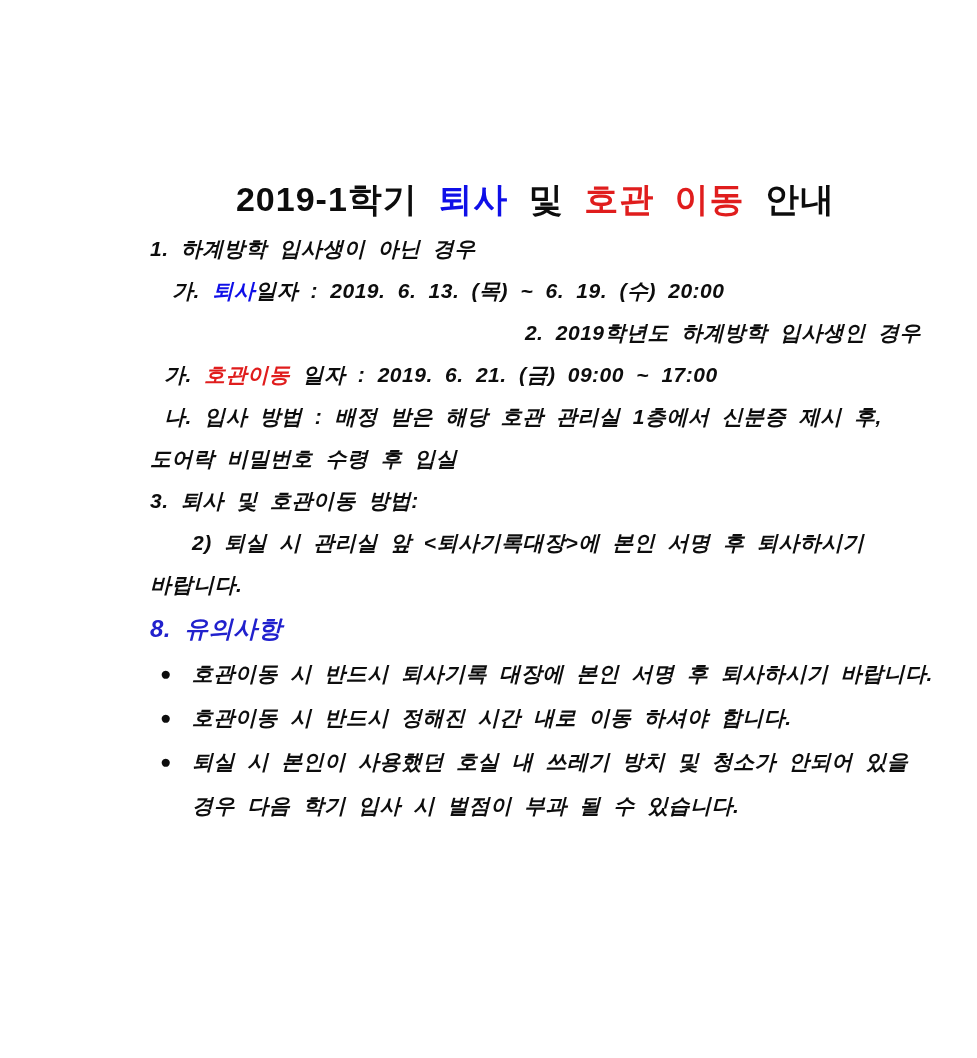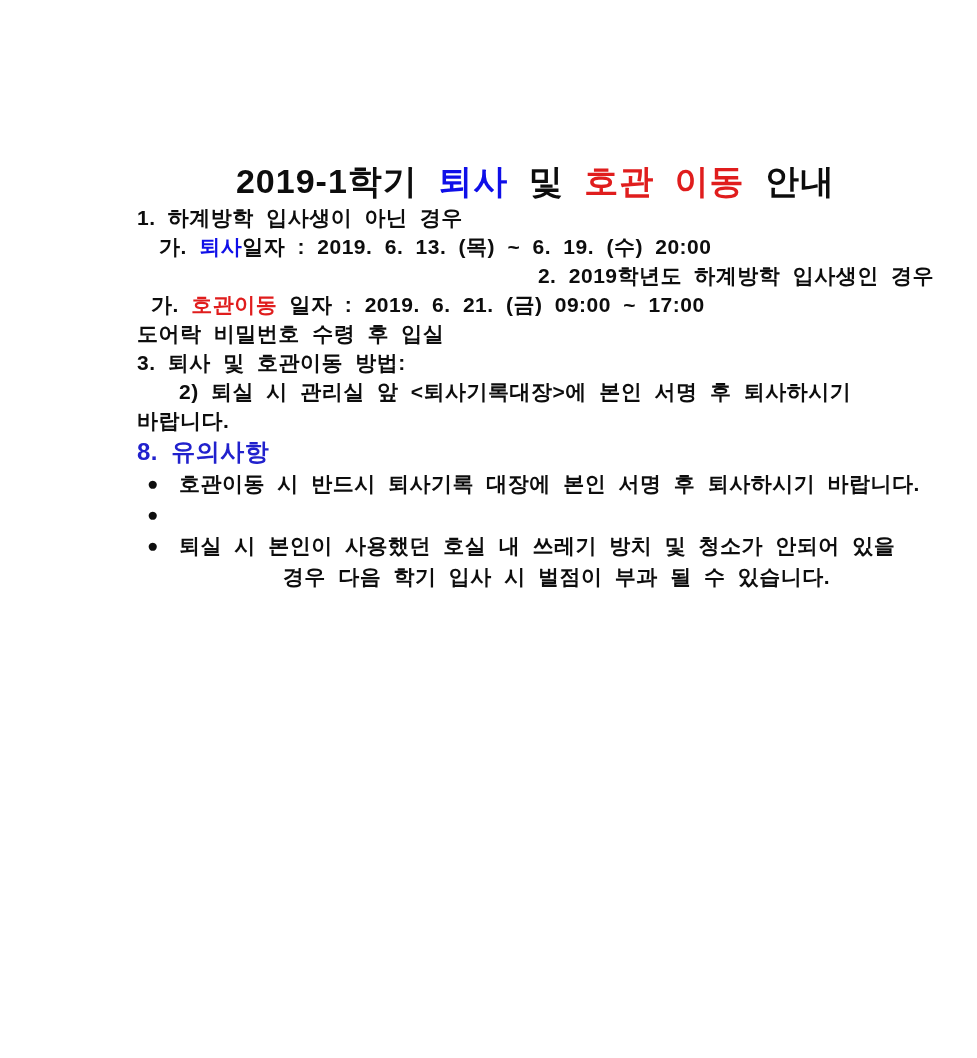--- a/index.html
+++ b/index.html
@@ -12,40 +12,41 @@
     height: 1058px;
     overflow: hidden;
     font-family: "Liberation Sans", "DejaVu Sans", sans-serif;
     font-weight: bold;
     color: var(--text, #0d0d0d);
   }
   .doc {
     box-sizing: border-box;
     width: 977px;
     height: 1058px;
-    padding: 0 40px 0 134px;
+    padding: 18px 40px 0 134px;
     background: var(--page_bg, #ffffff);
   }
   .title {
     margin: 0;
     padding-top: 160px;
     font-size: 34px;
     line-height: 42px;
     text-align: center;
     letter-spacing: 1px;
     word-spacing: 10px;
     white-space: pre;
   }
   p.line {
-    margin: 3px;
+    margin: 16px;
     font-size: 21px;
     line-height: 26px;
     letter-spacing: 0.5px;
     word-spacing: 6px;
     white-space: pre;
+    font-style: italic;
   }
   .c-blue   { color: var(--accent_blue, #0f0fe8); }
   .c-red    { color: var(--accent_red, #e01d1d); }
   .c-hblue  { color: var(--heading_blue, #2121cd); }
 
   .s1h { margin-top: 36px; }
   .s1a { margin-top: 6px;  padding-left: 22px; }
   .s2h { margin-top: 26px; text-align: right; }
   .s2a { margin-top: 14px; padding-left: 14px; }
   .s2b { margin-top: 12px; padding-left: 14px; }
@@ -54,40 +55,41 @@
   .s3a { margin-top: 6px;  padding-left: 42px; }
   .s3b { margin-top: 11px; }
   .s3c { margin-top: 7px;  padding-left: 42px; }
   .s3d { margin-top: 15px; }
   .s4h { margin-top: 46px; font-size: 24px !important; line-height: 30px !important; }
   .bullet-line { display: flex; align-items: flex-start; padding-left: 10px; }
   .bullet-line .glyph { width: 32px; flex: 0 0 32px; font-size: 19px; }
   .b1 { margin-top: 20px; line-height: 28px !important; }
   .b2 { margin-top: 14px; line-height: 28px !important; }
   .b3 { margin-top: 15px; line-height: 28px !important; }
-  .b3b { margin-top: 15px; padding-left: 42px; line-height: 28px !important; text-align: center; }
+  .b3b { margin-top: 15px; padding-left: 42px; line-height: 28px !important; }
 </style>
 </head>
 <body>
 
 <div class="doc">
 
   <h1 class="title"><span>2019-1학기 </span><span class="c-blue">퇴사</span><span> 및 </span><span class="c-red">호관 이동</span><span> 안내</span></h1>
 
   <p class="line s1h">1. 하계방학 입사생이 아닌 경우</p>
   <p class="line s1a"><span>가. </span><span class="c-blue">퇴사</span><span>일자 : 2019. 6. 13. (목) ~ 6. 19. (수) 20:00</span></p>
 
   <p class="line s2h">2. 2019학년도 하계방학 입사생인 경우</p>
   <p class="line s2a"><span>가. </span><span class="c-red">호관이동</span><span> 일자 : 2019. 6. 21. (금) 09:00 ~ 17:00</span></p>
+  <p class="line s2b">나. 입사 방법 : 배정 받은 해당 호관 관리실 1층에서 신분증 제시 후,</p>
   <p class="line s2c">도어락 비밀번호 수령 후 입실</p>
 
   <p class="line s3h">3. 퇴사 및 호관이동 방법:</p>
   <p class="line s3c">2) 퇴실 시 관리실 앞 &lt;퇴사기록대장&gt;에 본인 서명 후 퇴사하시기</p>
   <p class="line s3d">바랍니다.</p>
 
   <p class="line s4h c-hblue">8. 유의사항</p>
 
   <p class="line bullet-line b1"><span class="glyph">●</span><span>호관이동 시 반드시 퇴사기록 대장에 본인 서명 후 퇴사하시기 바랍니다.</span></p>
-  <p class="line bullet-line b2"><span class="glyph">●</span></p>
+  <p class="line bullet-line b2"><span class="glyph">●</span><span>호관이동 시 반드시 정해진 시간 내로 이동 하셔야 합니다.</span></p>
   <p class="line bullet-line b3"><span class="glyph">●</span><span>퇴실 시 본인이 사용했던 호실 내 쓰레기 방치 및 청소가 안되어 있을</span></p>
   <p class="line b3b">경우 다음 학기 입사 시 벌점이 부과 될 수 있습니다.</p>
 
 </div>
 
 </body></html>

